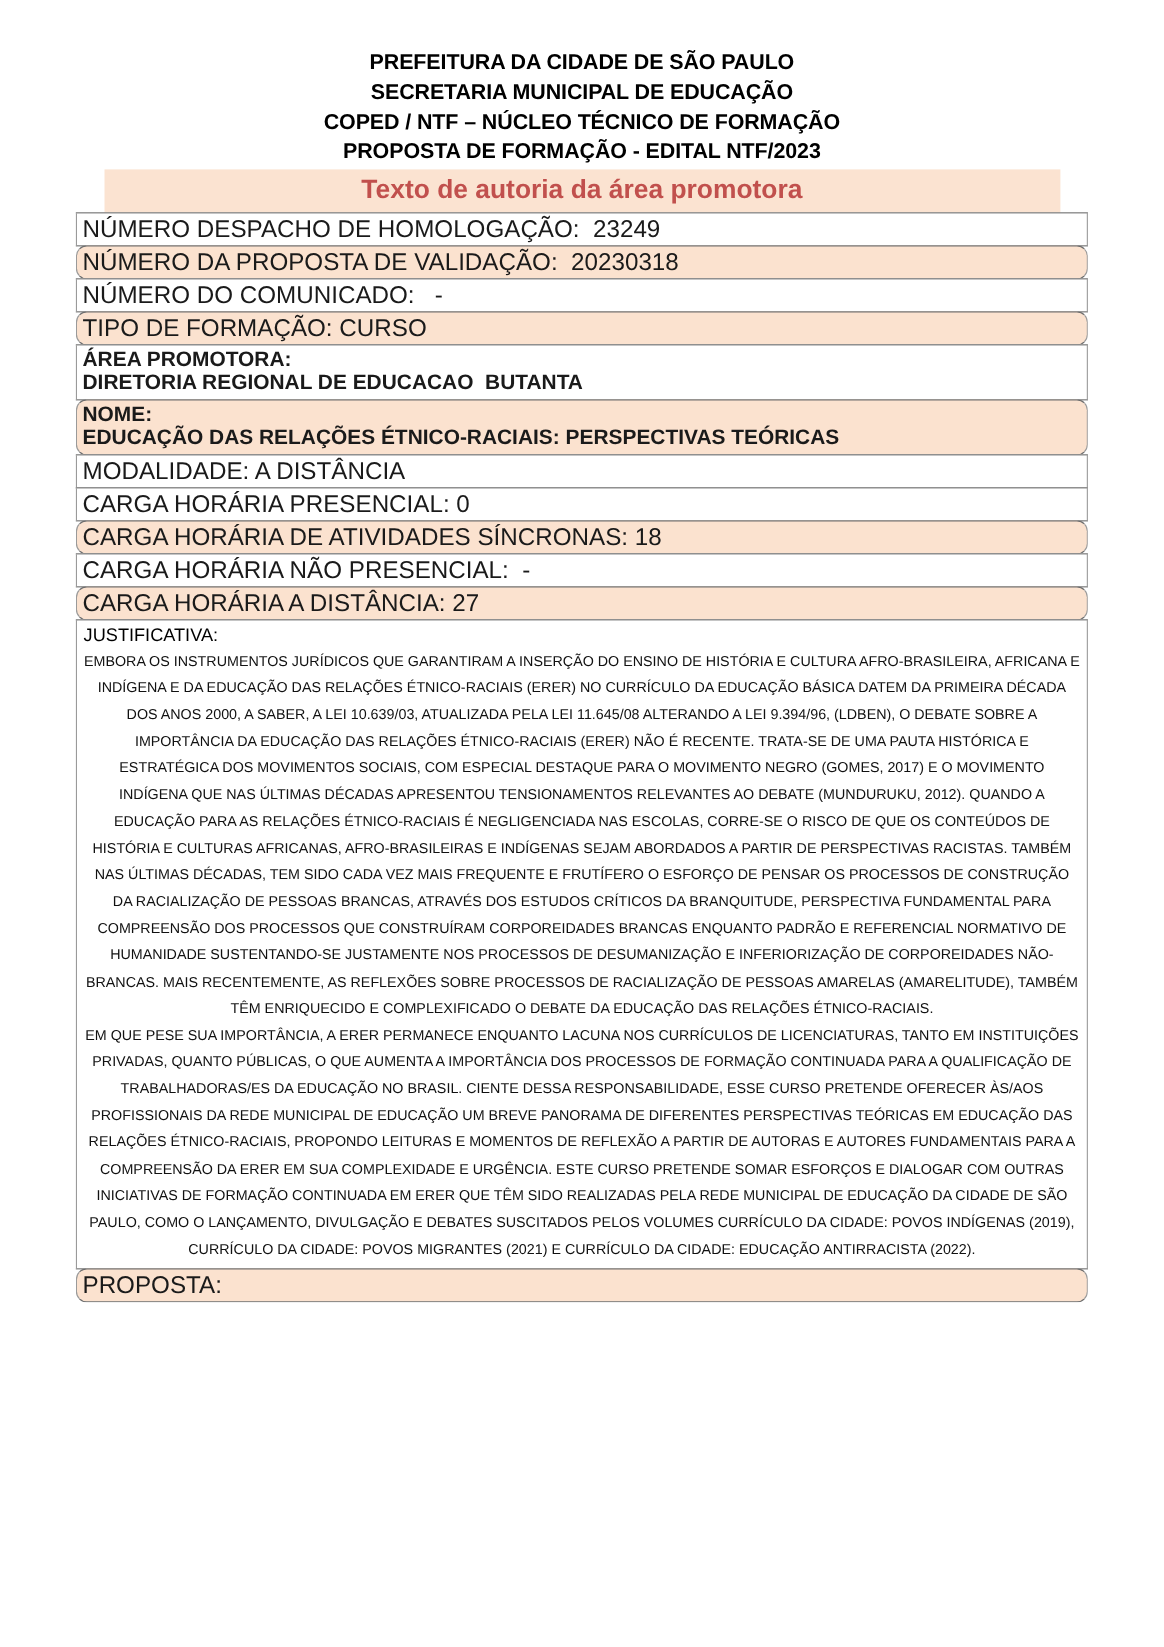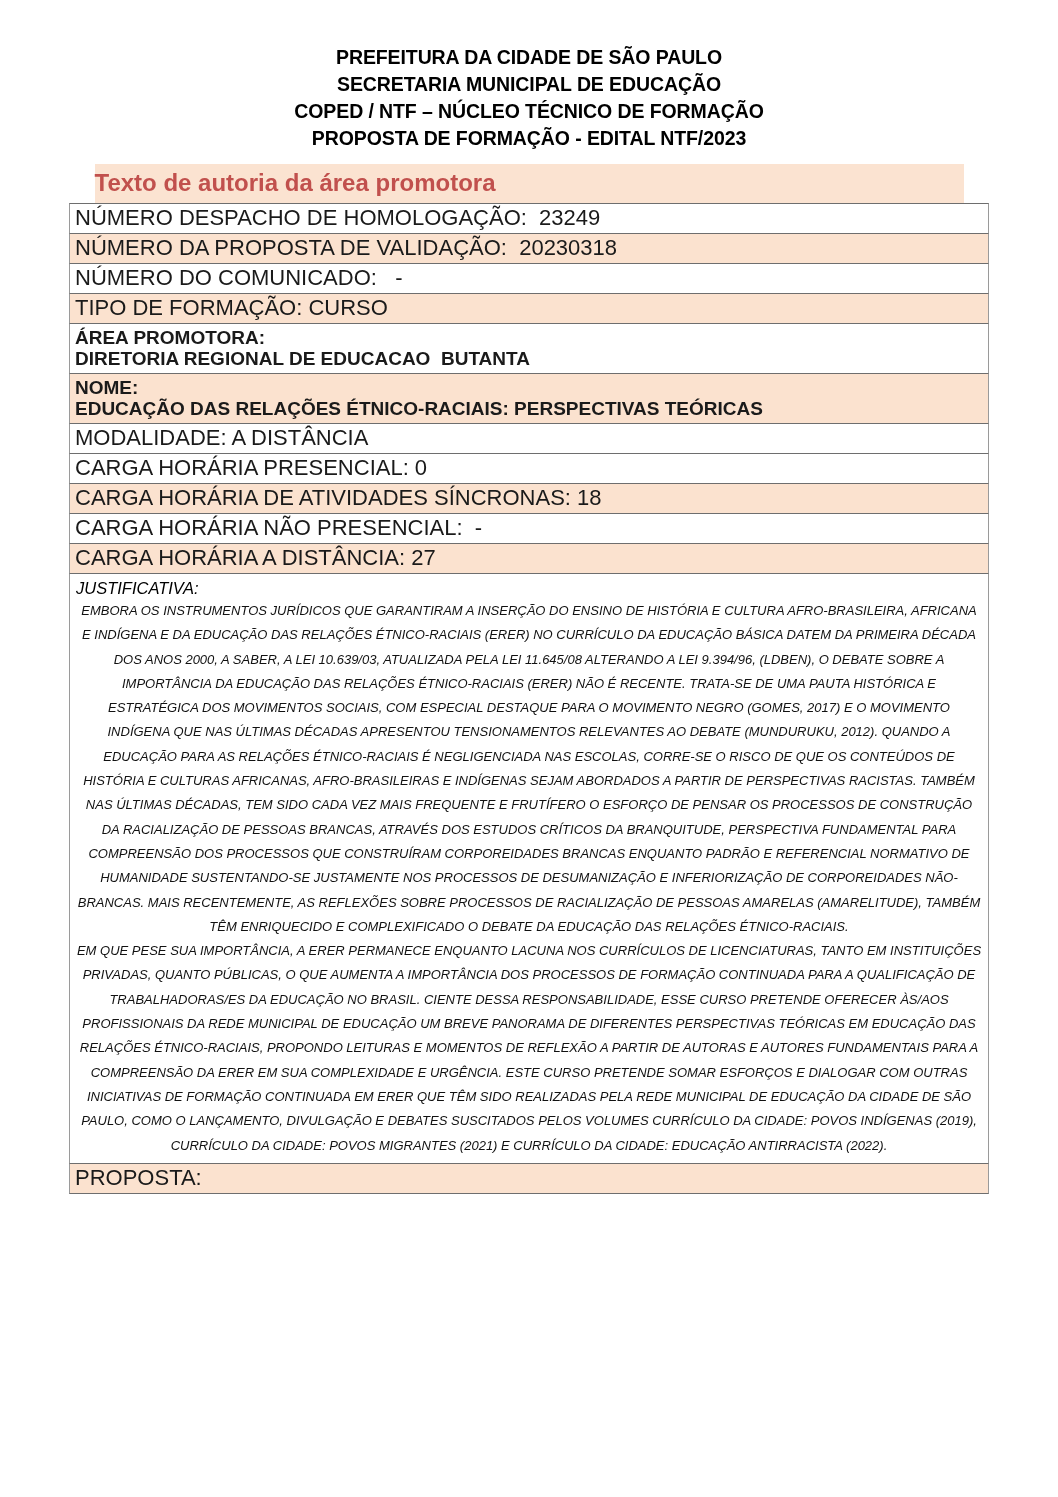--- a/index.html
+++ b/index.html
@@ -30,23 +30,24 @@
     font-weight: bold;
     font-size: 19.5px;
     line-height: 27px;
     letter-spacing: -0.1px;
     color: #000;
     white-space: nowrap;
   }
 
   
   .banner {
-    margin: 12px auto 0 auto;
+    margin: 2px auto 0 auto;
     width: 869px;
     background: #FBE3D1;
+    text-align: center;
     padding: 4px 0 6px 0;
   }
   .banner-text {
     color: #C1504D;
     font-weight: bold;
     font-size: 24px;
     line-height: 30px;
   }
 
   
@@ -61,32 +62,32 @@
     display: block;
     box-sizing: border-box;
     width: 920px;
     border: 1px solid #9a9a9a;
     border-top-color: #6e6e6e;
     border-bottom-color: #6e6e6e;
     background: #ffffff;
     padding: 3px 5px 4px 5px;
     margin-top: -1px;
   }
-  .tbl .row.peach { background: #FBE2CF; }
+  .tbl .row.peach { background: #FBE2CF; border-radius: 10px; }
 
   .cell-text {
     font-size: 22px;
     line-height: 22px;
     color: #1a1a1a;
     white-space: pre-wrap;
   }
   .cell-text.bold { font-weight: bold; font-size: 19px; line-height: 21px; }
 
   
-  .row.justify { padding: 3px 6px 5px 6px; font-style: italic; }
+  .row.justify { padding: 3px 6px 5px 6px; }
   .just-label {
     font-size: 16.5px;
     line-height: 22px;
   }
   .just-body {
     font-size: 13px;
     line-height: 24.3px;
     color: #111;
     text-align: center;
     white-space: pre-line;

